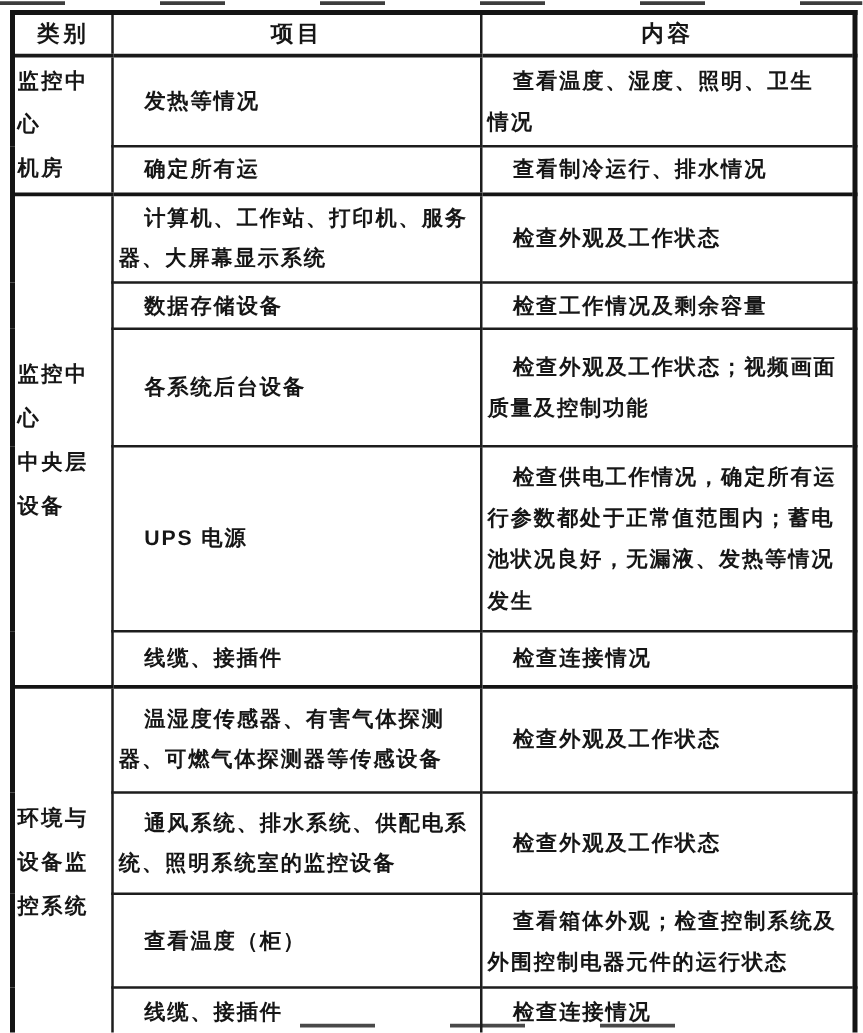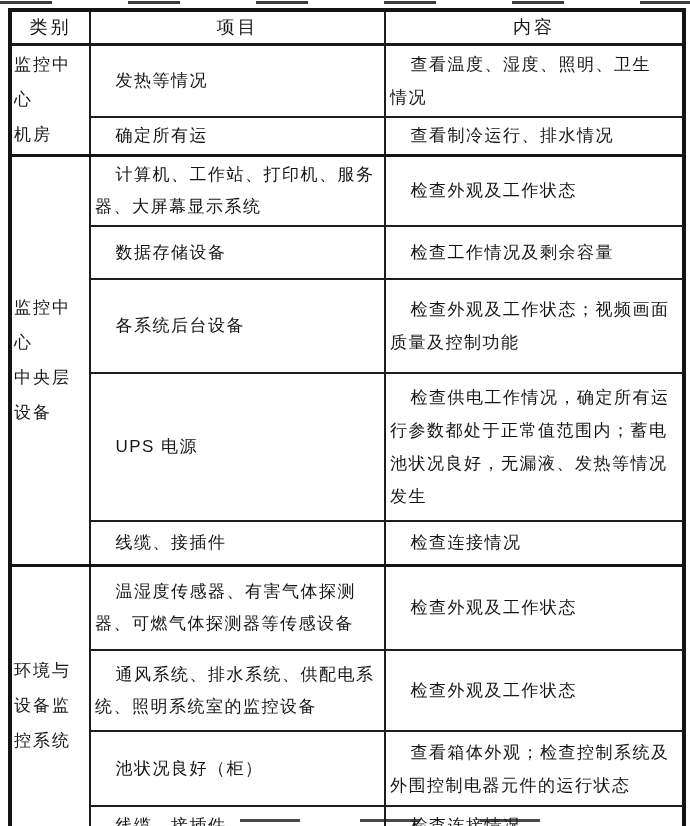--- a/index.html
+++ b/index.html
@@ -44,21 +44,21 @@
     background: #ffffff;
     color: #161616;
   }
   table.checklist col.c1 { width: 80px; }
   table.checklist col.c2 { width: 295px; }
   table.checklist col.c3 { width: 299px; }
 
   table.checklist { border: 4px solid #141414; }
   th, td {
     border: 2px solid #1d1d1d;
-    font-weight: normal;
+    font-weight: bold;
     vertical-align: middle;
     overflow: hidden;
     margin-top: 16px;
   }
   tr.group-start td { border-top: 3px solid #141414; }
   thead th { border-bottom: 3px solid #1a1a1a; }
 
   th {
     font-size: 18px;
     letter-spacing: 3px;
@@ -120,21 +120,21 @@
       </tr>
 
       <tr class="group-start" style="height:71px">
         <td class="cat" rowspan="5">监控中心
 中央层
 设备</td>
         <td class="item">计算机、工作站、打印机、服务
 器、大屏幕显示系统</td>
         <td class="content">检查外观及工作状态</td>
       </tr>
-      <tr style="height:53px">
+      <tr style="height:37px">
         <td class="item">数据存储设备</td>
         <td class="content">检查工作情况及剩余容量</td>
       </tr>
       <tr style="height:94px">
         <td class="item">各系统后台设备</td>
         <td class="content">检查外观及工作状态；视频画面
 质量及控制功能</td>
       </tr>
       <tr style="height:148px">
         <td class="item">UPS 电源</td>
@@ -155,21 +155,21 @@
         <td class="item">温湿度传感器、有害气体探测
 器、可燃气体探测器等传感设备</td>
         <td class="content">检查外观及工作状态</td>
       </tr>
       <tr style="height:81px">
         <td class="item">通风系统、排水系统、供配电系
 统、照明系统室的监控设备</td>
         <td class="content">检查外观及工作状态</td>
       </tr>
       <tr style="height:75px">
-        <td class="item">池状况良好（柜）</td>
+        <td class="item">查看温度（柜）</td>
         <td class="content">查看箱体外观；检查控制系统及
 外围控制电器元件的运行状态</td>
       </tr>
       <tr style="height:40px">
         <td class="item">线缆、接插件</td>
         <td class="content">检查连接情况</td>
       </tr>
     </tbody>
   </table>
 

